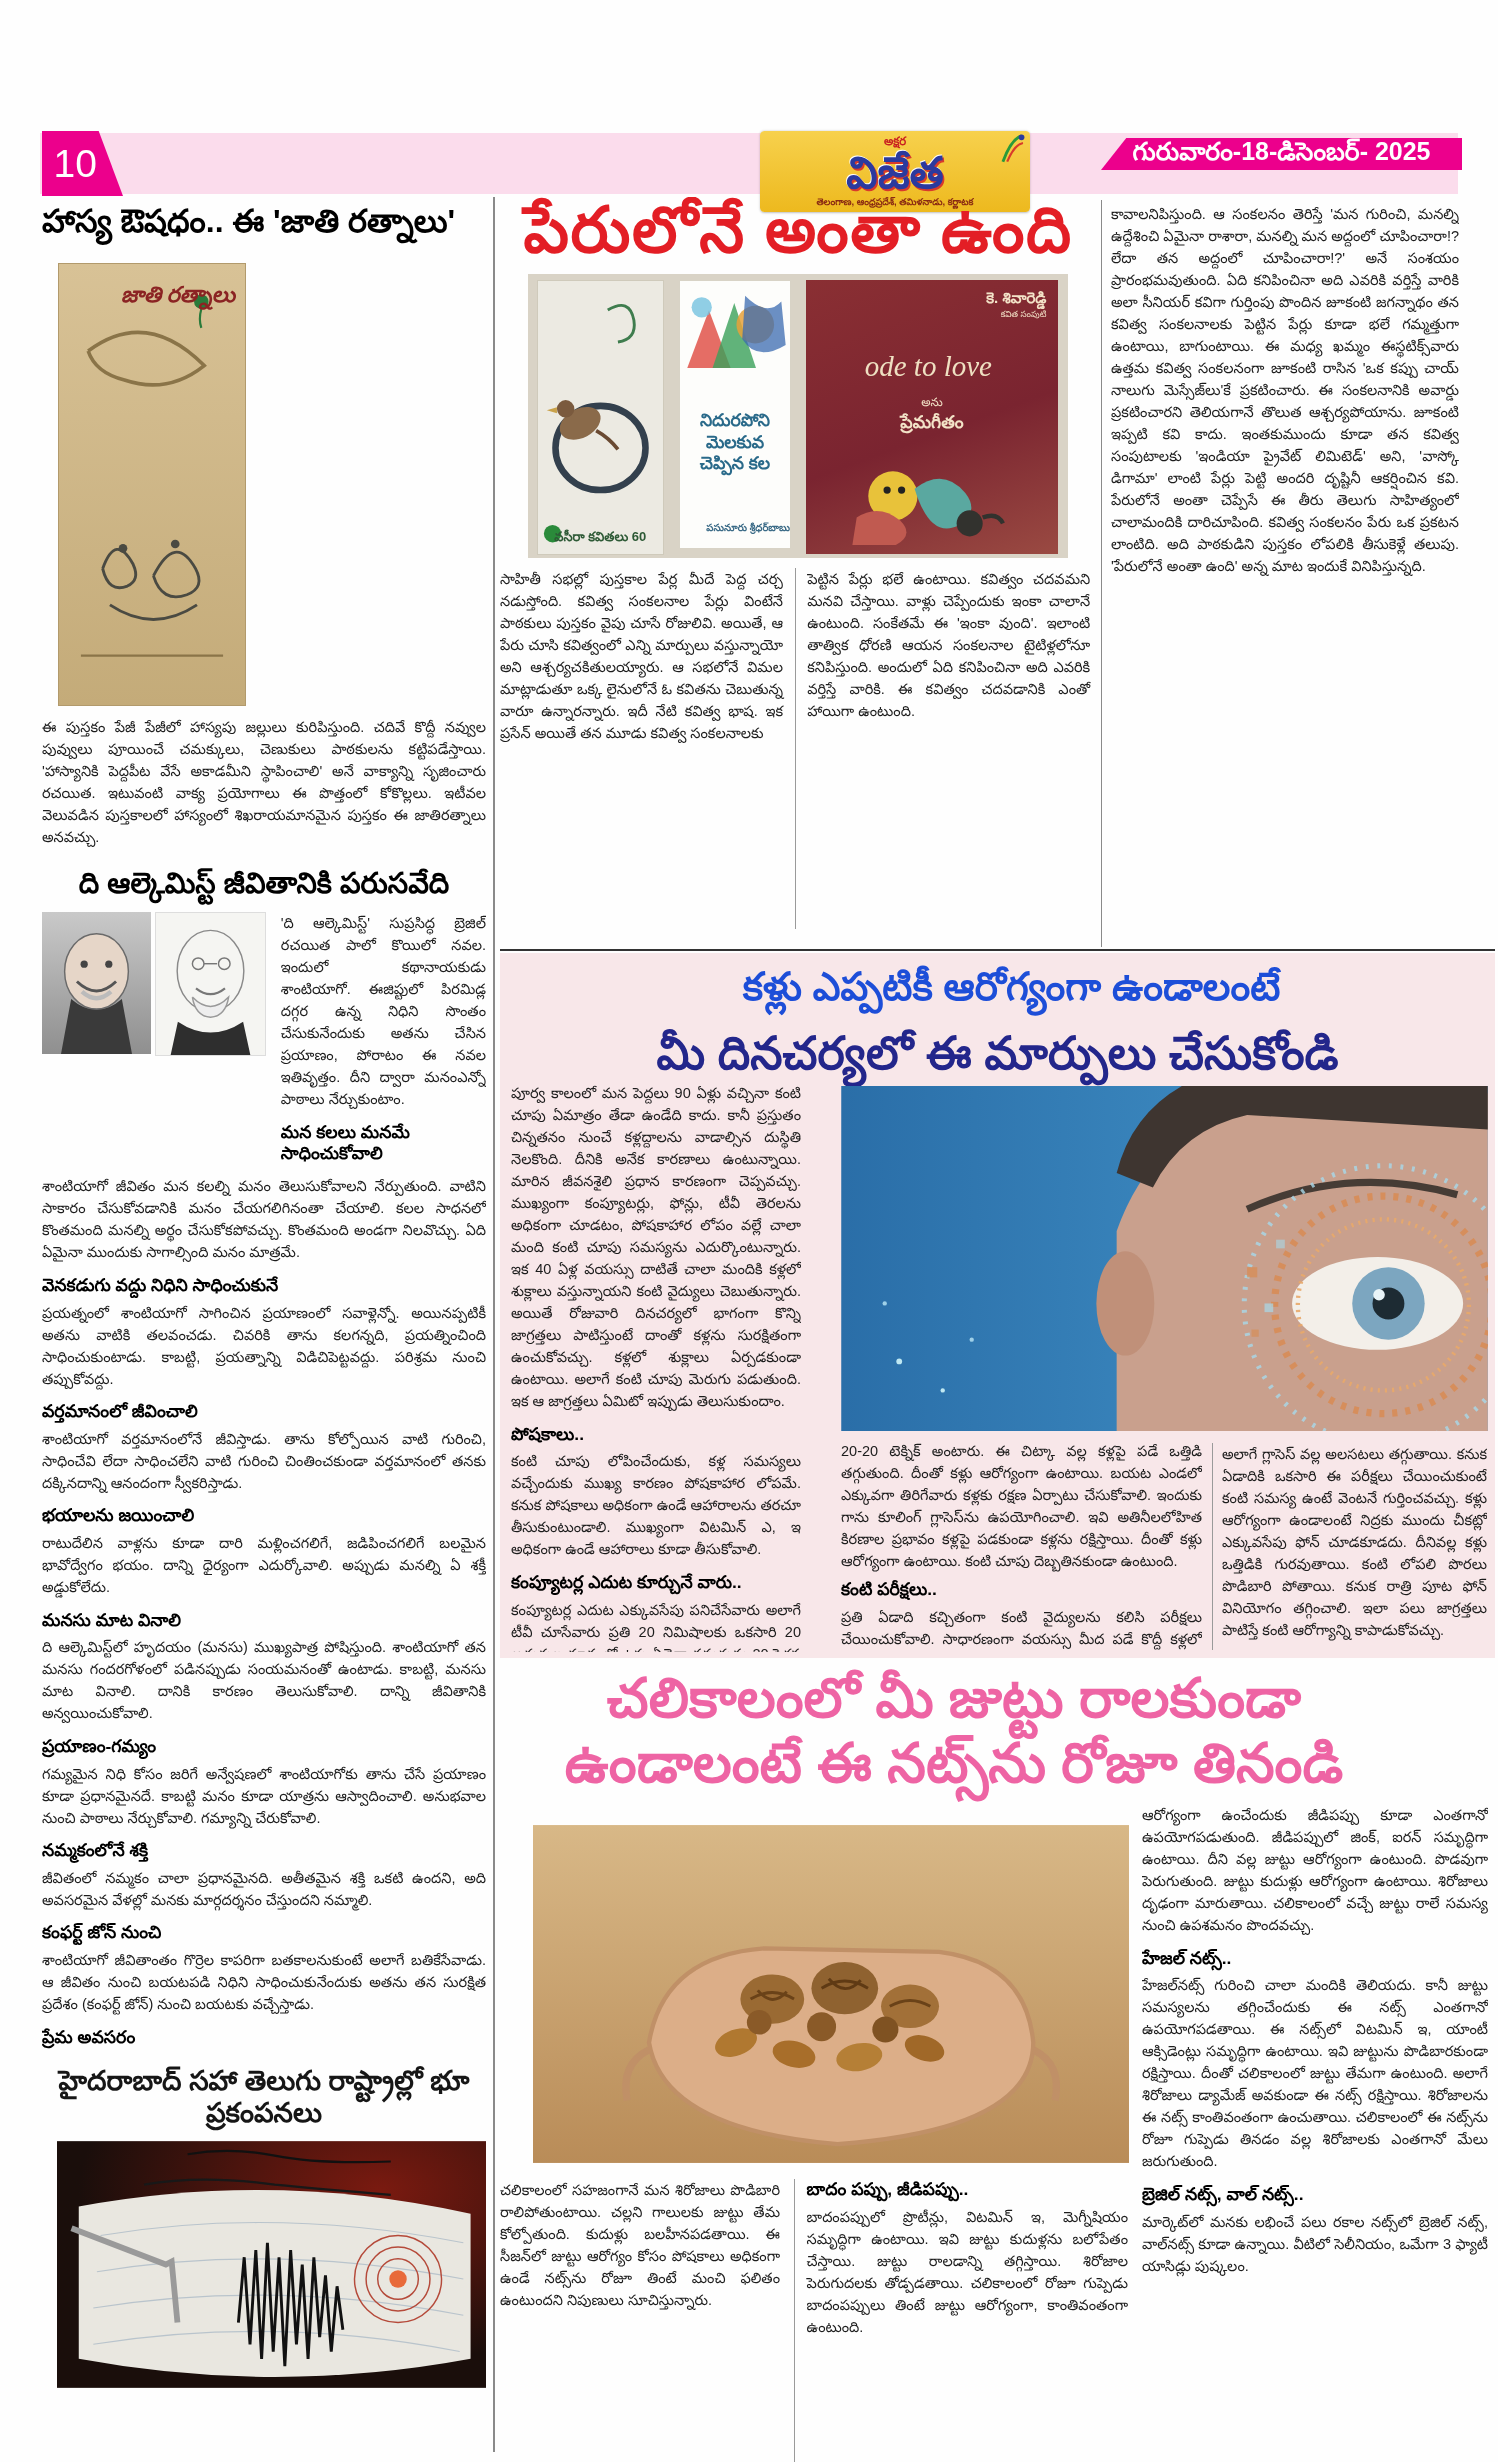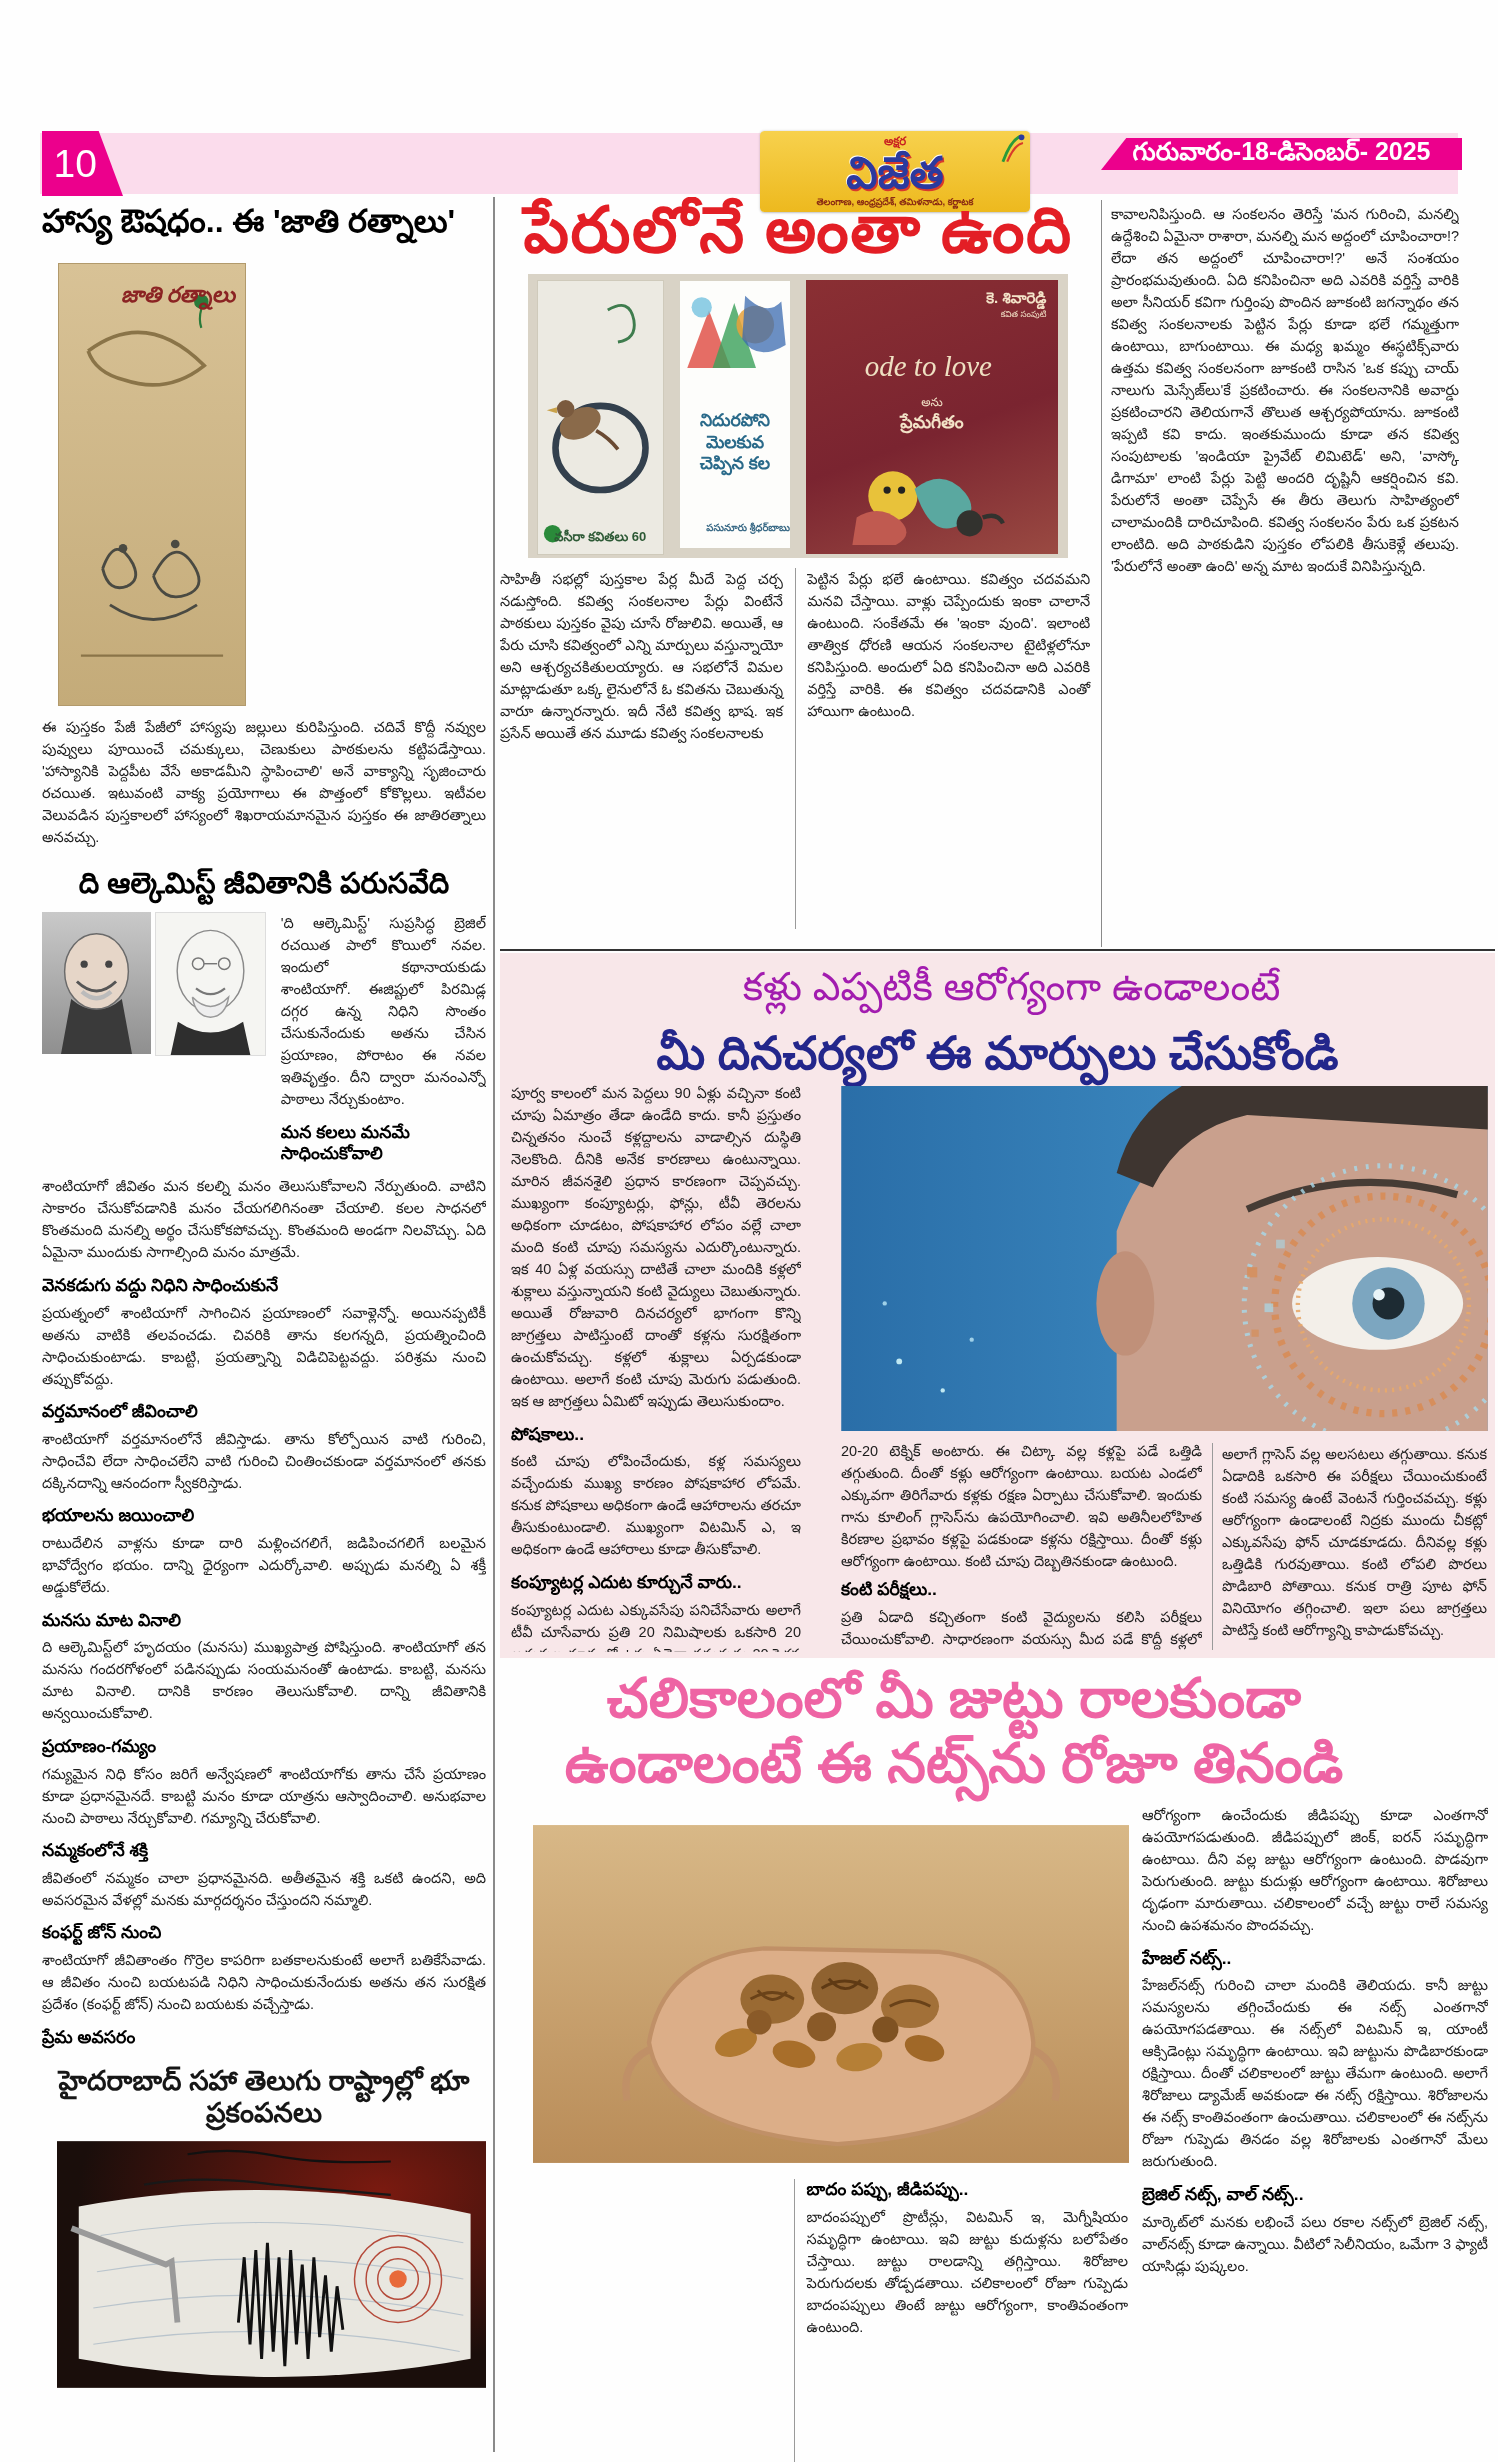--- a/index.html
+++ b/index.html
@@ -59,21 +59,21 @@
   .bc3-script{position:absolute;top:70px;left:0;right:7.3px;text-align:center;font-size:29px;
     font-family:"Liberation Serif","DejaVu Serif",serif;font-style:italic;color:#efe0c2;}
   .bc3-sub1{position:absolute;top:115px;left:0;right:0;text-align:center;font-size:11.6px;}
   .bc3-sub2{position:absolute;top:132px;left:0;right:0;text-align:center;font-size:17.4px;font-weight:bold;}
   #name-cols{display:flex;margin-top:10px;height:368px;overflow:hidden;}
   #name-col1{width:283px;padding-right:11.6px;}
   #name-col2{width:283px;padding-left:11.6px;border-left:0.7px solid #9a9a9a;}
   #rightcol-top{left:1111px;top:203px;width:348px;height:744px;overflow:hidden;}
   
   #eyes-box{left:500px;top:953px;width:995px;height:705px;background:#f8e7e9;overflow:hidden;}
-  .eyes-h1{margin-top:11.6px;text-align:center;font-size:39px;font-weight:normal;color:#a21caf;padding-left:28px;}
+  .eyes-h1{margin-top:11.6px;text-align:center;font-size:39px;font-weight:bold;color:#1d4ed8;padding-left:28px;}
   .eyes-h2{margin-top:7.3px;text-align:center;font-size:46px;font-weight:bold;color:#23268b;}
   #eyes-midcol{position:absolute;left:11px;top:129px;width:290px;height:570px;overflow:hidden;}
   #eye-img{position:absolute;left:341px;top:133px;width:647px;height:345px;overflow:hidden;}
   #eyes-twenty{position:absolute;left:341px;top:487px;width:361px;height:212px;overflow:hidden;}
   #eyes-rightcol{position:absolute;left:722px;top:490px;width:265px;height:209px;overflow:hidden;}
   .eyes-vrule{position:absolute;left:712px;top:490px;width:0.7px;height:207px;background:#9a9a9a;}
   
   #nuts-box{left:500px;top:1660px;width:995px;height:802px;overflow:hidden;}
   .nuts-h{text-align:center;font-size:55px;font-weight:bold;color:#ee64a4;line-height:1.18;padding-right:87px;}
   #nuts-img{position:absolute;left:33px;top:165px;width:596px;height:338px;overflow:hidden;}
@@ -356,20 +356,21 @@
     </div>
 
     <div id="nuts-rightcol">
       <p class="body-txt">ఆరోగ్యంగా ఉంచేందుకు జీడిపప్పు కూడా ఎంతగానో ఉపయోగపడుతుంది. జీడిపప్పులో జింక్, ఐరన్ సమృద్ధిగా ఉంటాయి. దీని వల్ల జుట్టు ఆరోగ్యంగా ఉంటుంది. పొడవుగా పెరుగుతుంది. జుట్టు కుదుళ్లు ఆరోగ్యంగా ఉంటాయి. శిరోజాలు దృఢంగా మారుతాయి. చలికాలంలో వచ్చే జుట్టు రాలే సమస్య నుంచి ఉపశమనం పొందవచ్చు.</p>
       <h3 class="subhead">హేజల్ నట్స్..</h3>
       <p class="body-txt">హేజల్‌నట్స్ గురించి చాలా మందికి తెలియదు. కానీ జుట్టు సమస్యలను తగ్గించేందుకు ఈ నట్స్ ఎంతగానో ఉపయోగపడతాయి. ఈ నట్స్‌లో విటమిన్ ఇ, యాంటీ ఆక్సిడెంట్లు సమృద్ధిగా ఉంటాయి. ఇవి జుట్టును పొడిబారకుండా రక్షిస్తాయి. దీంతో చలికాలంలో జుట్టు తేమగా ఉంటుంది. అలాగే శిరోజాలు డ్యామేజ్ అవకుండా ఈ నట్స్ రక్షిస్తాయి. శిరోజాలను ఈ నట్స్ కాంతివంతంగా ఉంచుతాయి. చలికాలంలో ఈ నట్స్‌ను రోజూ గుప్పెడు తినడం వల్ల శిరోజాలకు ఎంతగానో మేలు జరుగుతుంది.</p>
       <h3 class="subhead">బ్రెజిల్ నట్స్, వాల్ నట్స్..</h3>
       <p class="body-txt">మార్కెట్‌లో మనకు లభించే పలు రకాల నట్స్‌లో బ్రెజిల్ నట్స్, వాల్‌నట్స్ కూడా ఉన్నాయి. వీటిలో సెలీనియం, ఒమేగా 3 ఫ్యాటీ యాసిడ్లు పుష్కలం.</p>
     </div>
 
+    <p class="body-txt" id="nuts-cola">చలికాలంలో సహజంగానే మన శిరోజాలు పొడిబారి రాలిపోతుంటాయి. చల్లని గాలులకు జుట్టు తేమ కోల్పోతుంది. కుదుళ్లు బలహీనపడతాయి. ఈ సీజన్‌లో జుట్టు ఆరోగ్యం కోసం పోషకాలు అధికంగా ఉండే నట్స్‌ను రోజూ తింటే మంచి ఫలితం ఉంటుందని నిపుణులు సూచిస్తున్నారు.</p>
     <div id="nuts-colb">
       <h3 class="subhead" style="margin-top:0;">బాదం పప్పు, జీడిపప్పు..</h3>
       <p class="body-txt">బాదంపప్పులో ప్రొటీన్లు, విటమిన్ ఇ, మెగ్నీషియం సమృద్ధిగా ఉంటాయి. ఇవి జుట్టు కుదుళ్లను బలోపేతం చేస్తాయి. జుట్టు రాలడాన్ని తగ్గిస్తాయి. శిరోజాల పెరుగుదలకు తోడ్పడతాయి. చలికాలంలో రోజూ గుప్పెడు బాదంపప్పులు తింటే జుట్టు ఆరోగ్యంగా, కాంతివంతంగా ఉంటుంది.</p>
     </div>
   </section>
 
 </div>
 
 
 </body></html>

